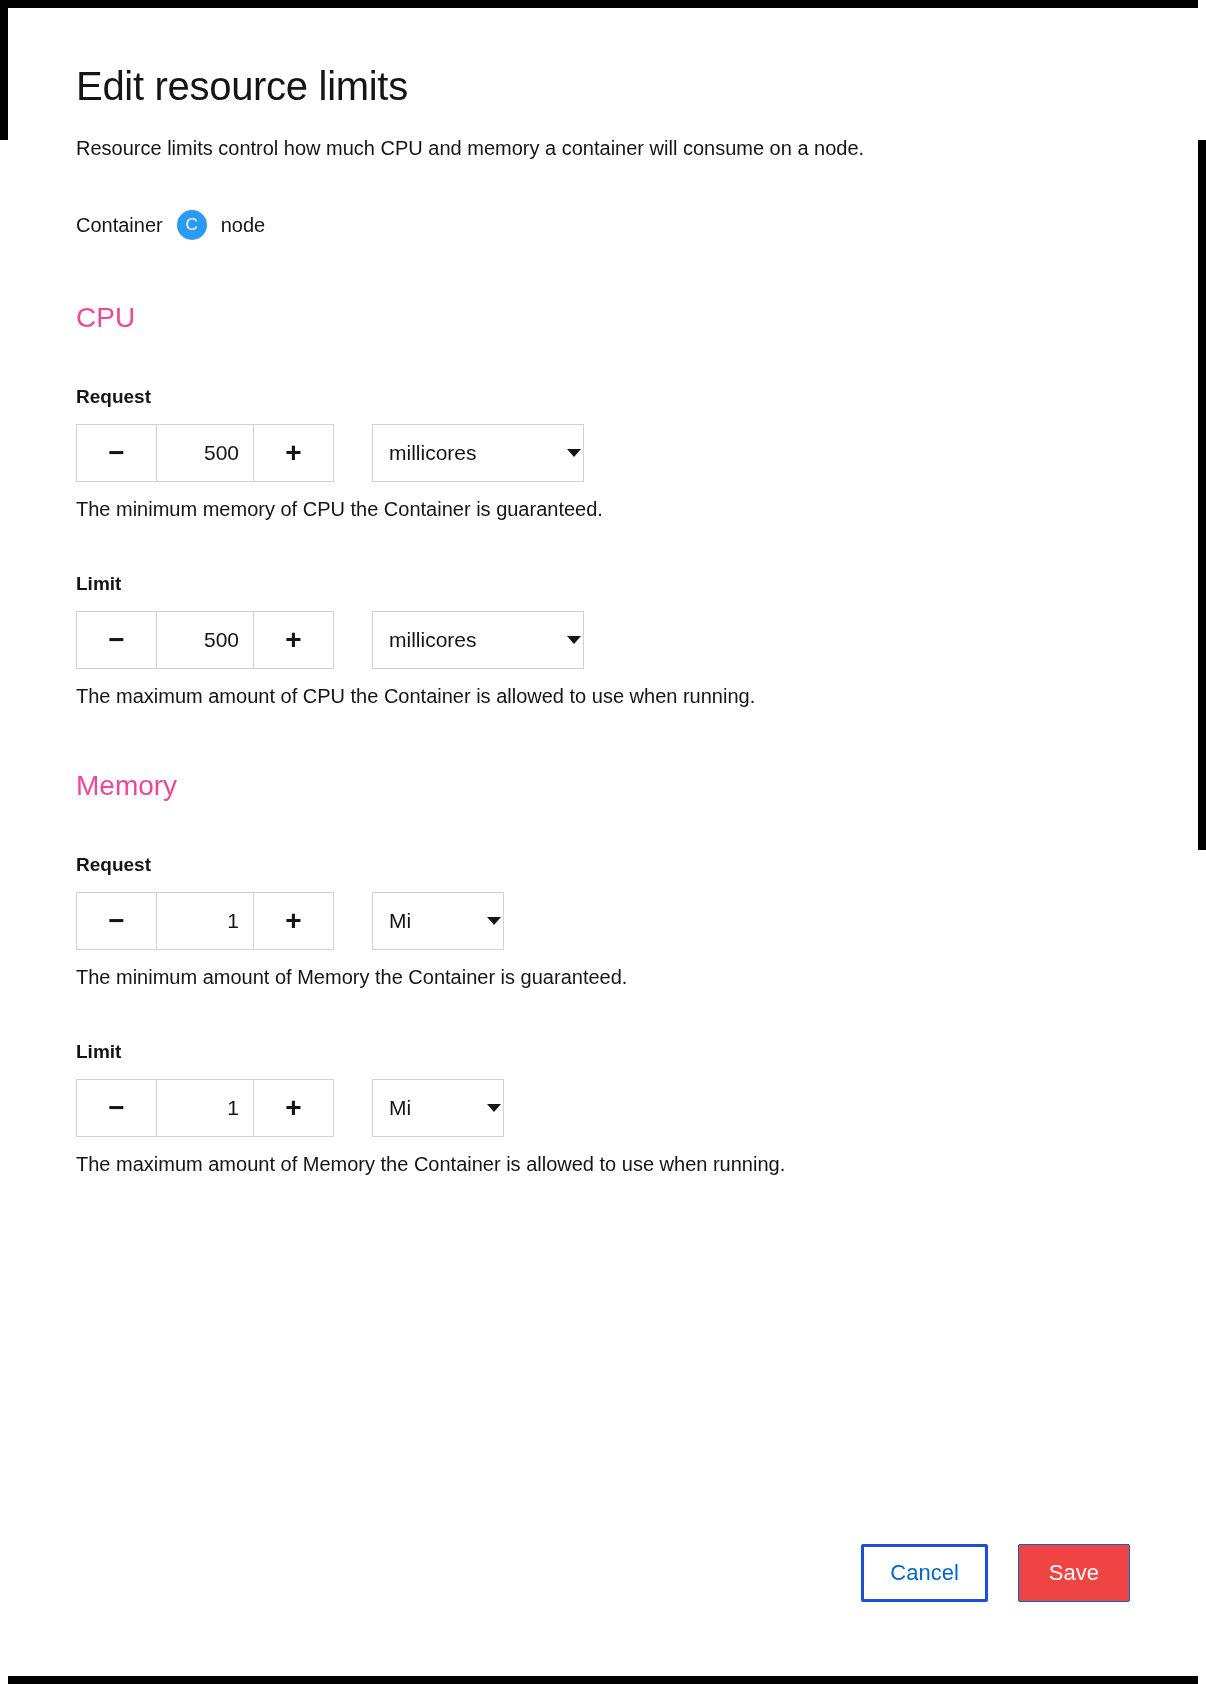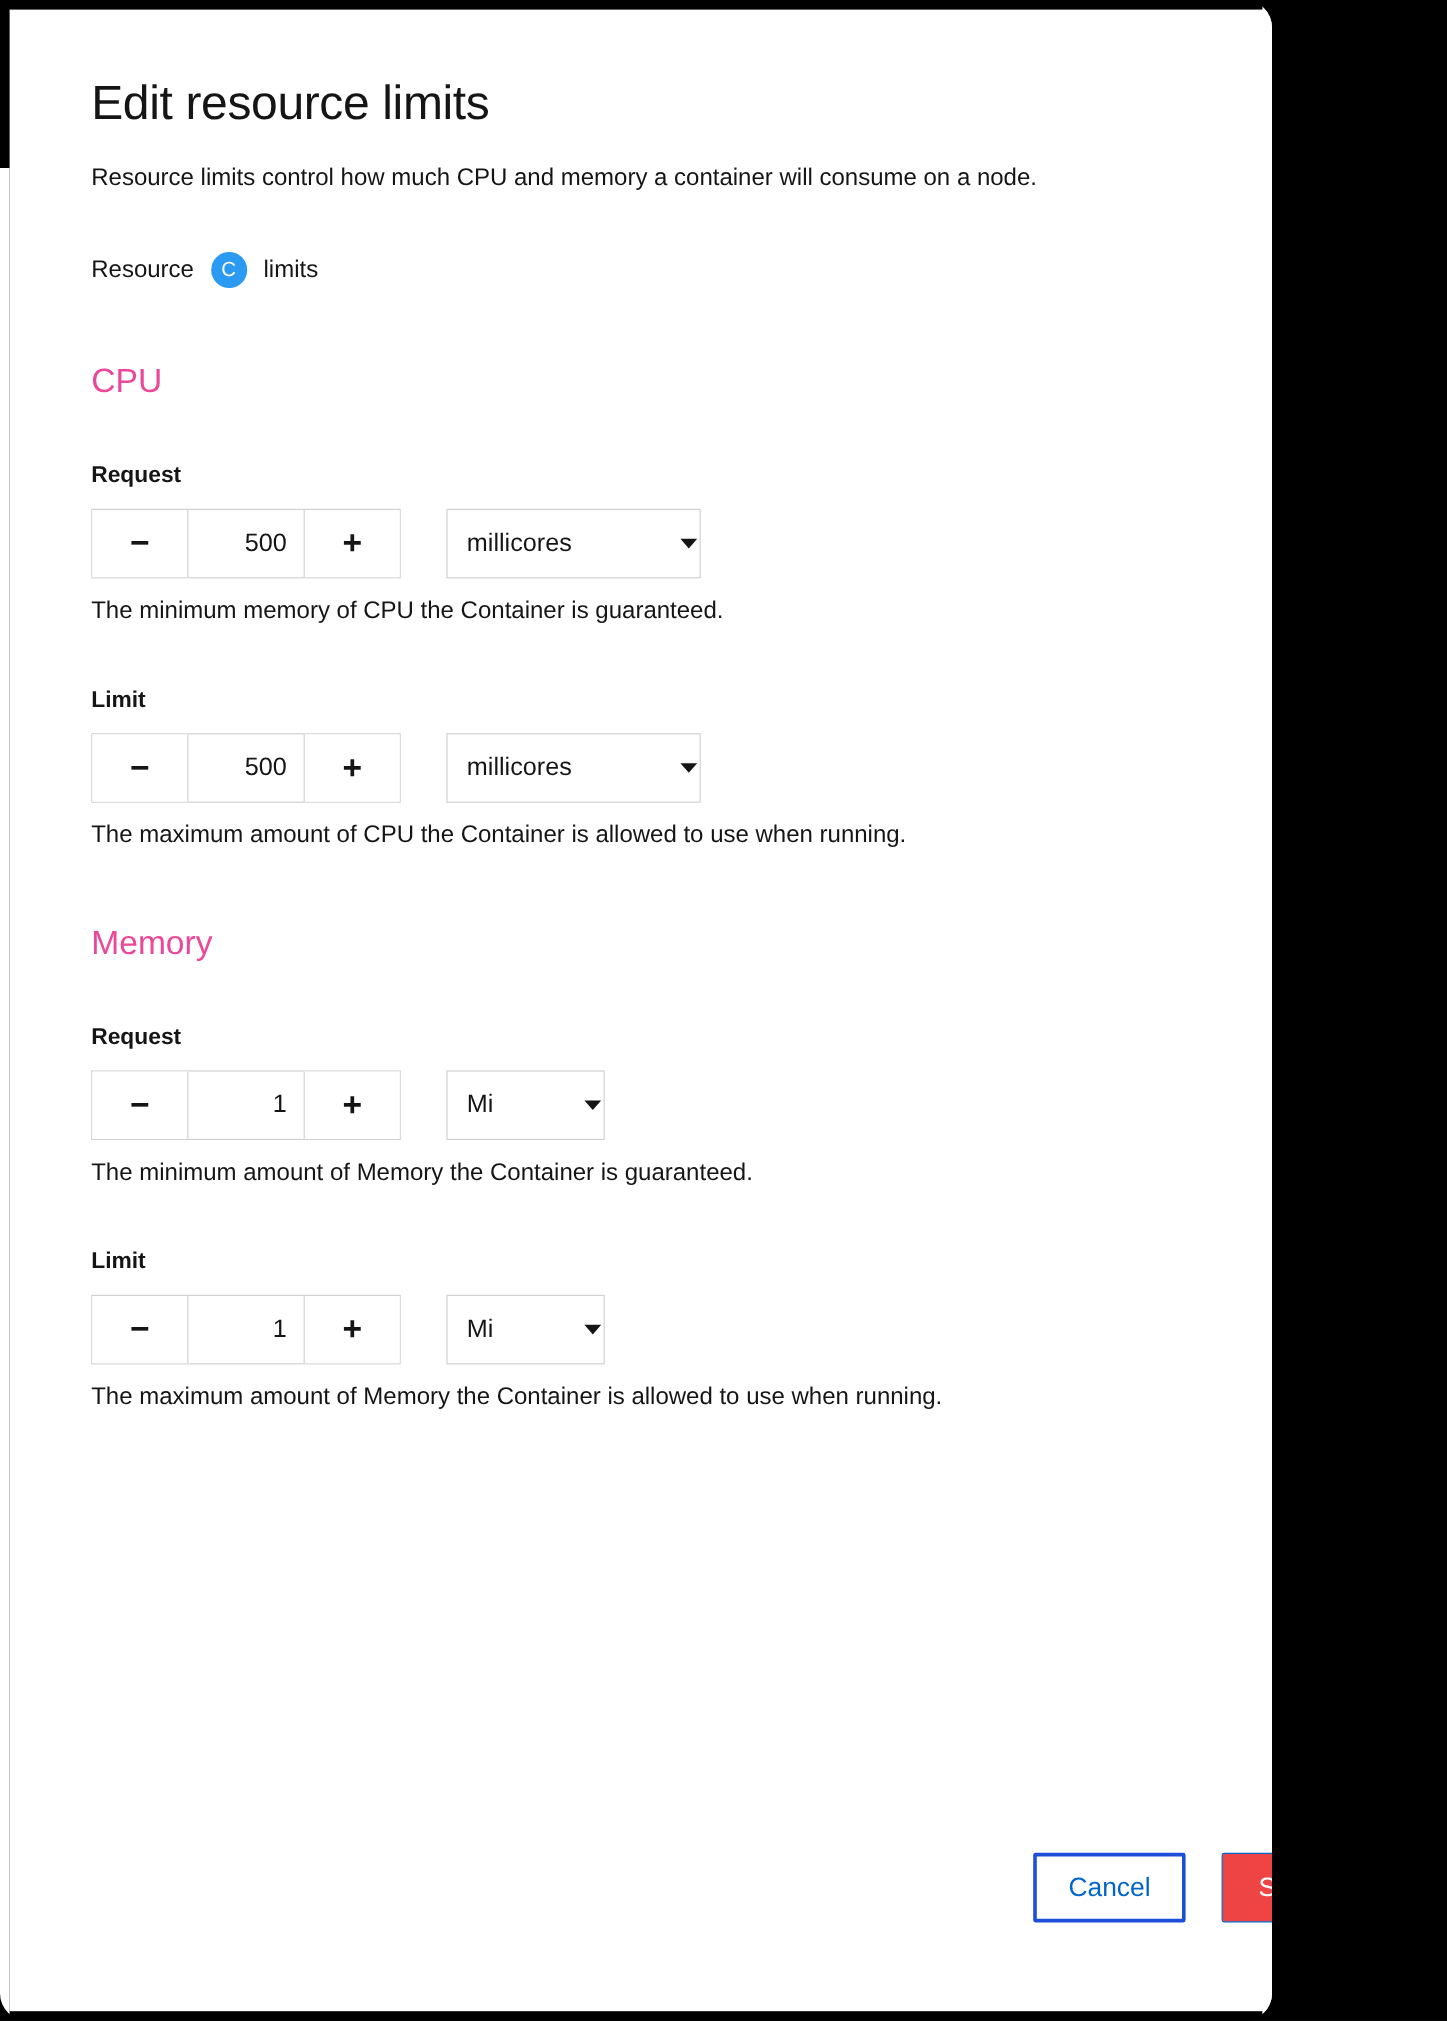--- a/index.html
+++ b/index.html
@@ -9,25 +9,24 @@
   }
   body {
     width: 1206px;
     height: 1684px;
     font-family: "Liberation Sans", sans-serif;
     -webkit-font-smoothing: antialiased;
   }
 
   .screen {
     position: relative;
-    width: 1060px;
+    width: 1206px;
     height: 1684px;
     background: #000000;
     overflow: hidden;
-    border-radius: 23px;
   }
 
   
   .modal {
     position: absolute;
     left: 8px;
     top: 8px;
     width: 1190px;
     height: 1668px;
     background: #ffffff;
@@ -257,23 +256,23 @@
   <div class="edge-right-dark"></div>
 
   <div class="modal">
     <div class="modal-inner">
 
       <h1 class="modal-title">Edit resource limits</h1>
 
       <div class="intro">Resource limits control how much CPU and memory a container will consume on a node.</div>
 
       <div class="container-row">
-        <span class="container-label">Resource</span>
+        <span class="container-label">Container</span>
         <span class="res-badge">C</span>
-        <span class="container-name">limits</span>
+        <span class="container-name">node</span>
       </div>
 
       <div class="section-heading">CPU</div>
 
       <div class="field-label">Request</div>
       <div class="controls-row">
         <div class="number-input">
           <button class="btn minus">−</button>
           <div class="value">500</div>
           <button class="btn plus">+</button>

